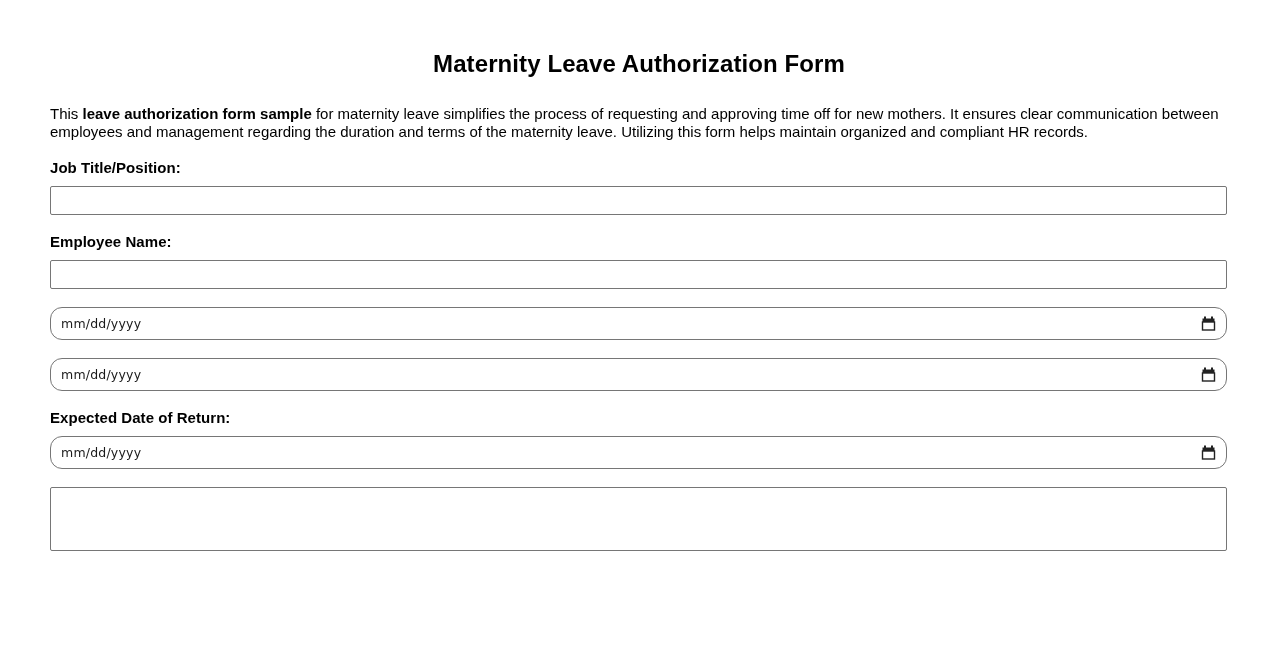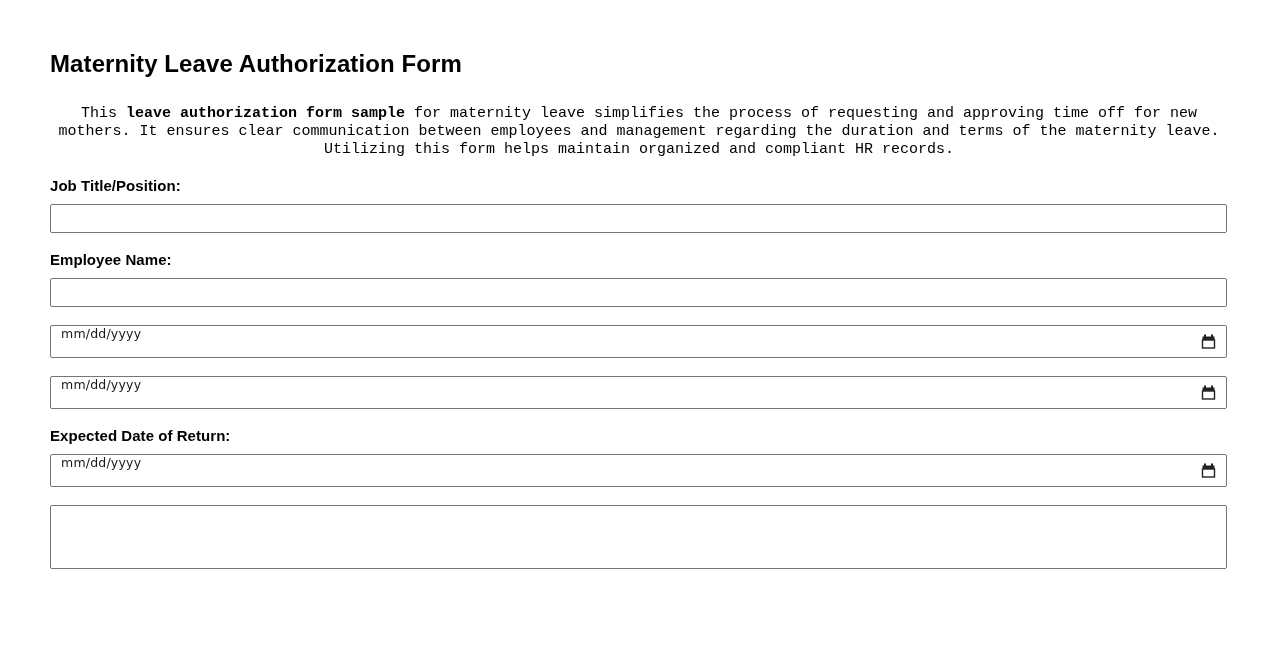--- a/index.html
+++ b/index.html
@@ -17,34 +17,33 @@
   }
   .page {
     box-sizing: border-box;
     width: 1278px;
     min-height: 650px;
     padding: 0 50px;
   }
   .form-title {
     font-size: 24px;
     font-weight: bold;
-    text-align: left;
+    text-align: center;
     margin: 0;
     padding-top: 50px;
     letter-spacing: 0.1px;
     line-height: 28px;
   }
   .intro {
     font-size: 15px;
     line-height: 18px;
     margin: 0;
     padding-top: 27px;
-    text-align: center;
+    text-align: left;
     color: #000;
-    font-family: Liberation Mono, monospace;
   }
   .intro b {
     font-weight: bold;
   }
   .field-block {
     padding-top: 18px;
   }
   .field-label {
     display: block;
     font-size: 15px;
@@ -67,25 +66,25 @@
     color: #000;
     outline: none;
   }
   .date-wrap {
     position: relative;
     width: 1177px;
   }
   .date-faux {
     box-sizing: border-box;
     display: flex;
-    align-items: flex-start;
+    align-items: center;
     width: 1177px;
     height: 33px;
     border: 1px solid #767676;
-    border-radius: 2px;
+    border-radius: 12px;
     background: #ffffff;
     padding: 0 6px 0 10px;
     position: relative;
   }
   .date-placeholder {
     font-family: "DejaVu Sans", sans-serif;
     font-size: 12.5px;
     color: #1a1a1a;
     letter-spacing: 0.2px;
     white-space: pre;

